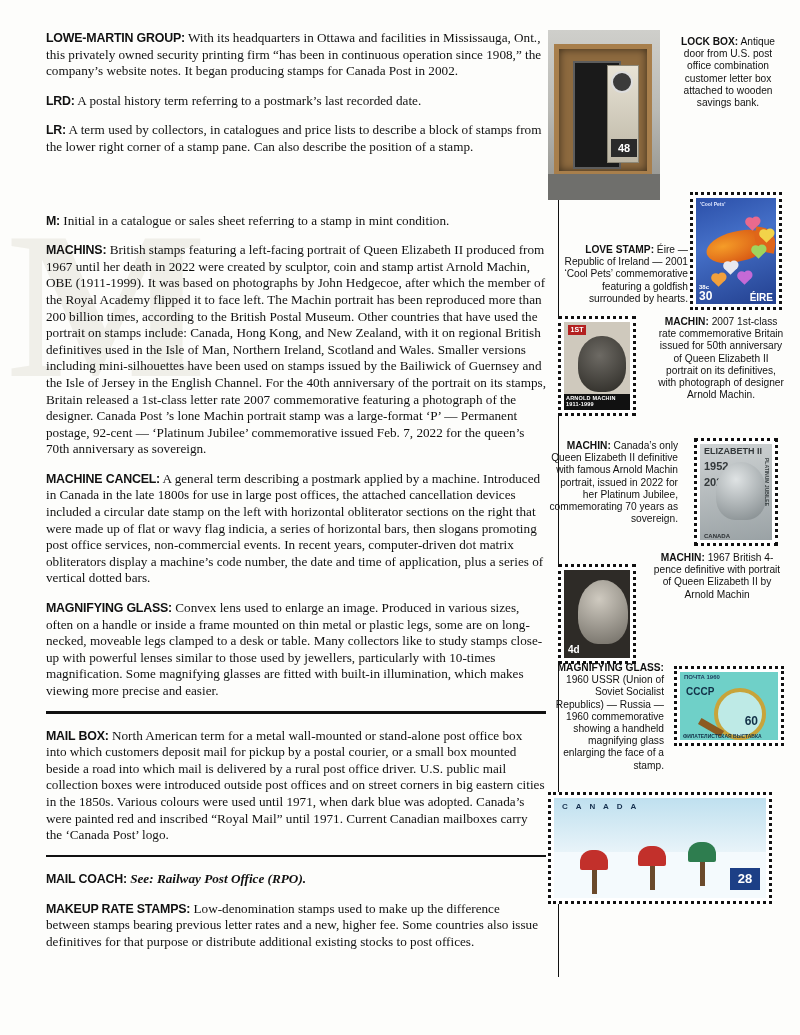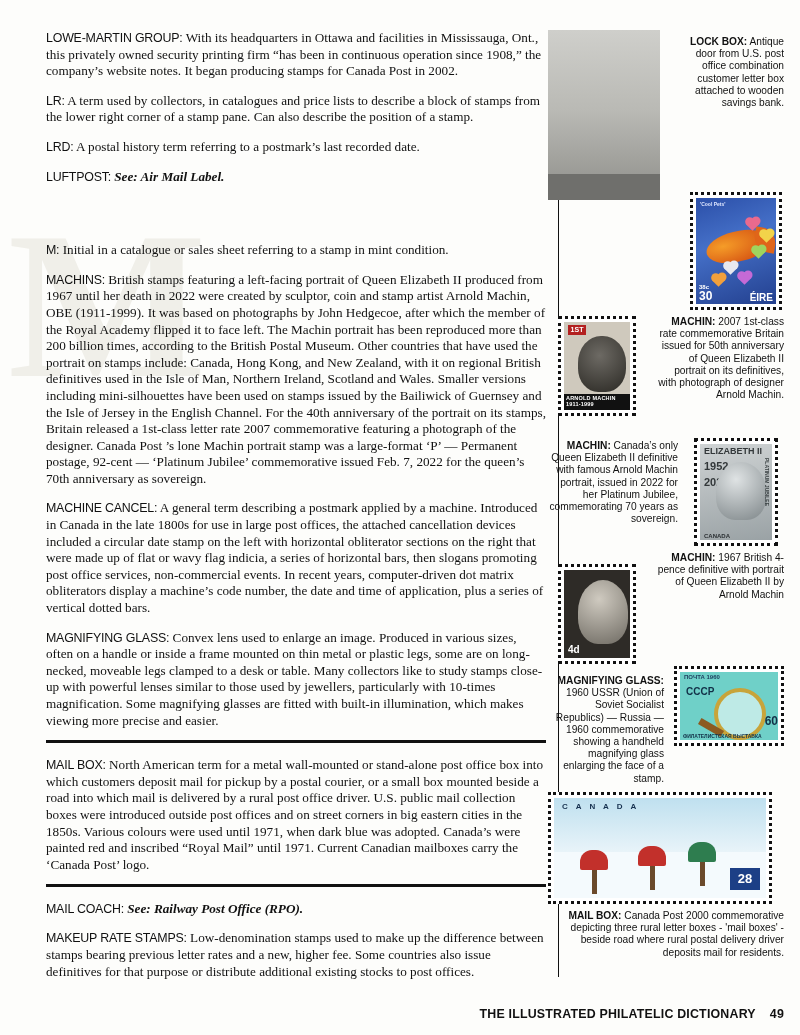--- a/index.html
+++ b/index.html
@@ -25,38 +25,38 @@
   .vrule{
     position:absolute;left:558px;top:30px;width:1px;height:947px;
     background:#111;
   }
   
   .entry{
     font-size:13.2px;line-height:16.6px;text-align:left;
     color:#111;margin-bottom:13px;
   }
   .entry .term{
-    font-family:"Liberation Sans",sans-serif;font-weight:400;
+    font-family:"Liberation Sans",sans-serif;font-weight:700;
     font-size:12.4px;letter-spacing:-0.2px;
   }
   .entry .see{font-style:italic;font-weight:700;}
   .entry.tight{margin-bottom:11px;}
   .gap-lg{height:44px;}
   
   .hrule{
     height:3px;background:#111;margin:7px 0 14px 0;width:100%;
   }
   .hrule.thin{height:2.5px;}
   .cap{
     font-family:"Liberation Sans",sans-serif;
     font-size:10.2px;line-height:12.2px;color:#111;
   }
   .cap .label{font-weight:700;}
   .cap.right{text-align:right;}
-  .cap.left{text-align:right;}
+  .cap.left{text-align:center;}
   
   .imgbox{position:relative;overflow:hidden;background:#ddd;}
   
   .lockbox{
     position:absolute;left:0;top:0;width:112px;height:170px;
     background:linear-gradient(180deg,#cfcfcb 0%,#b9b9b4 48%,#8e8e8a 100%);
   }
   .lb-frame{
     position:absolute;left:6px;top:14px;width:98px;height:132px;
     background:#8d6a3f;border:5px solid #a87f4c;box-sizing:border-box;
@@ -188,30 +188,27 @@
 
   <div class="vrule"></div>
 
   <div class="main-col">
 
     <div class="entry">
       <span class="term">LOWE-MARTIN GROUP:</span><span> With its headquarters in Ottawa and facilities in Mississauga, Ont., this privately owned security printing firm “has been in continuous operation since 1908,” the company’s website notes. It began producing stamps for Canada Post in 2002.</span>
     </div>
 
     <div class="entry">
+      <span class="term">LRD:</span><span> A postal history term referring to a postmark’s last recorded date.</span>
+    </div>
+
+    <div class="entry">
       <span class="term">LR:</span><span> A term used by collectors, in catalogues and price lists to describe a block of stamps from the lower right corner of a stamp pane. Can also describe the position of a stamp.</span>
     </div>
 
-    <div class="entry">
-      <span class="term">LRD:</span><span> A postal history term referring to a postmark’s last recorded date.</span>
-    </div>
-
-    <div class="entry">
-      <span class="term">LUFTPOST:</span><span class="see"> See: Air Mail Label.</span>
-    </div>
 
     <div class="gap-lg"></div>
 
     <div class="entry">
       <span class="term">M:</span><span> Initial in a catalogue or sales sheet referring to a stamp in mint condition.</span>
     </div>
 
     <div class="entry">
       <span class="term">MACHINS:</span><span> British stamps featuring a left-facing portrait of Queen Elizabeth II produced from 1967 until her death in 2022 were created by sculptor, coin and stamp artist Arnold Machin, OBE (1911-1999). It was based on photographs by John Hedgecoe, after which the member of the Royal Academy flipped it to face left. The Machin portrait has been reproduced more than 200 billion times, according to the British Postal Museum. Other countries that have used the portrait on stamps include: Canada, Hong Kong, and New Zealand, with it on regional British definitives used in the Isle of Man, Northern Ireland, Scotland and Wales. Smaller versions including mini-silhouettes have been used on stamps issued by the Bailiwick of Guernsey and the Isle of Jersey in the English Channel. For the 40th anniversary of the portrait on its stamps, Britain released a 1st-class letter rate 2007 commemorative featuring a photograph of the designer. Canada Post ’s lone Machin portrait stamp was a large-format ‘P’ — Permanent postage, 92-cent — ‘Platinum Jubilee’ commemorative issued Feb. 7, 2022 for the queen’s 70th anniversary as sovereign.</span>
     </div>
@@ -239,20 +236,26 @@
     <div class="entry">
       <span class="term">MAKEUP RATE STAMPS:</span><span> Low-denomination stamps used to make up the difference between stamps bearing previous letter rates and a new, higher fee. Some countries also issue definitives for that purpose or distribute additional existing stocks to post offices.</span>
     </div>
 
   </div>
 
   <div class="side-col">
 
     <div style="position:relative;height:178px;">
       <div class="imgbox lockbox">
+        <div class="lb-frame">
+          <div class="lb-door"></div>
+          <div class="lb-plate"></div>
+          <div class="lb-dial"></div>
+          <div class="lb-num">48</div>
+        </div>
         <div class="lb-base"></div>
       </div>
       <div class="cap left" style="position:absolute;left:124px;top:6px;width:112px;">
         <span class="label">LOCK BOX:</span><span> Antique door from U.S. post office combination customer letter box attached to wooden savings bank.</span>
       </div>
     </div>
 
     <div style="position:relative;height:108px;">
       <div class="stamp love" style="position:absolute;right:2px;top:-16px;">
         <div class="stamp-inner">
@@ -263,20 +266,23 @@
           <div class="heart" style="background:#9fd45e;left:58px;top:50px;"></div>
           <div class="heart" style="background:#e8e8ee;left:30px;top:66px;"></div>
           <div class="heart" style="background:#f2a03c;left:18px;top:78px;"></div>
           <div class="heart" style="background:#c56ad6;left:44px;top:76px;"></div>
           <div class="st-label" style="left:4px;top:3px;font-size:5px;color:#dfe7ff;">'Cool Pets'</div>
           <div class="st-label" style="left:3px;bottom:14px;font-size:6px;">38c</div>
           <div class="st-label" style="left:3px;bottom:1px;font-size:12px;">30</div>
           <div class="st-label" style="right:3px;bottom:1px;font-size:10px;">ÉIRE</div>
         </div>
       </div>
+      <div class="cap right" style="position:absolute;left:0px;top:36px;width:140px;">
+        <span class="label">LOVE STAMP:</span><span> Éire — Republic of Ireland — 2001 ‘Cool Pets’ commemorative featuring a goldfish surrounded by hearts.</span>
+      </div>
     </div>
 
     <div style="position:relative;height:122px;">
       <div class="stamp m2007" style="position:absolute;left:10px;top:0;">
         <div class="stamp-inner">
           <div class="firstcls" style="color:#fff;font-family:'Liberation Sans',sans-serif;font-size:7px;text-align:center;line-height:10px;font-weight:700;">1ST</div>
           <div class="face"></div>
           <div class="bar"></div>
           <div class="st-label" style="left:2px;bottom:3px;font-size:5.5px;letter-spacing:.2px;">ARNOLD MACHIN 1911-1999</div>
         </div>
@@ -314,47 +320,41 @@
       </div>
     </div>
 
     <div style="position:relative;height:122px;">
       <div class="stamp ussr" style="position:absolute;right:0;top:4px;">
         <div class="stamp-inner">
           <div class="st-label" style="left:4px;top:2px;font-size:6px;color:#1c3b5c;">ПОЧТА 1960</div>
           <div class="st-label" style="left:6px;top:14px;font-size:10px;color:#123047;">CCCP</div>
           <div class="lens"></div>
           <div class="handle"></div>
-          <div class="st-label" style="right:0;bottom:12px;font-size:12px;color:#123047;">60</div>
+          <div class="st-label" style="right:20px;bottom:12px;font-size:12px;color:#123047;">60</div>
           <div class="st-label" style="left:3px;bottom:1px;font-size:5px;color:#123047;">ФИЛАТЕЛИСТСКАЯ ВЫСТАВКА</div>
         </div>
       </div>
-      <div class="cap right" style="position:absolute;left:0;top:13px;width:116px;">
+      <div class="cap right" style="position:absolute;left:0;top:0;width:116px;">
         <span class="label">MAGNIFYING GLASS:</span><span> 1960 USSR (Union of Soviet Socialist Republics) — Russia — 1960 commemorative showing a handheld magnifying glass enlarging the face of a stamp.</span>
       </div>
     </div>
 
     <div style="position:relative;margin-top:8px;">
       <div class="stamp cmbox">
         <div class="stamp-inner">
           <div class="snow"></div>
           <div class="country">C A N A D A</div>
           <div class="mb" style="left:26px;top:52px;"></div>
           <div class="post" style="left:38px;top:72px;"></div>
           <div class="mb" style="left:84px;top:48px;"></div>
           <div class="post" style="left:96px;top:68px;"></div>
           <div class="mb" style="left:134px;top:44px;background:#2e7d4f;"></div>
           <div class="post" style="left:146px;top:64px;"></div>
           <div class="denom">28</div>
         </div>
       </div>
-      <div class="cap left" style="margin-top:6px;width:236px;">
-        <span class="label">MAIL BOX:</span><span> Canada Post 2000 commemorative depicting three rural letter boxes - 'mail boxes' - beside road where rural postal delivery driver deposits mail for residents.</span>
-      </div>
     </div>
 
   </div>
 
-  <div class="footer">
-    <span>THE ILLUSTRATED PHILATELIC DICTIONARY</span><span class="pg">49</span>
-  </div>
 
 </div>
 
 </body></html>

